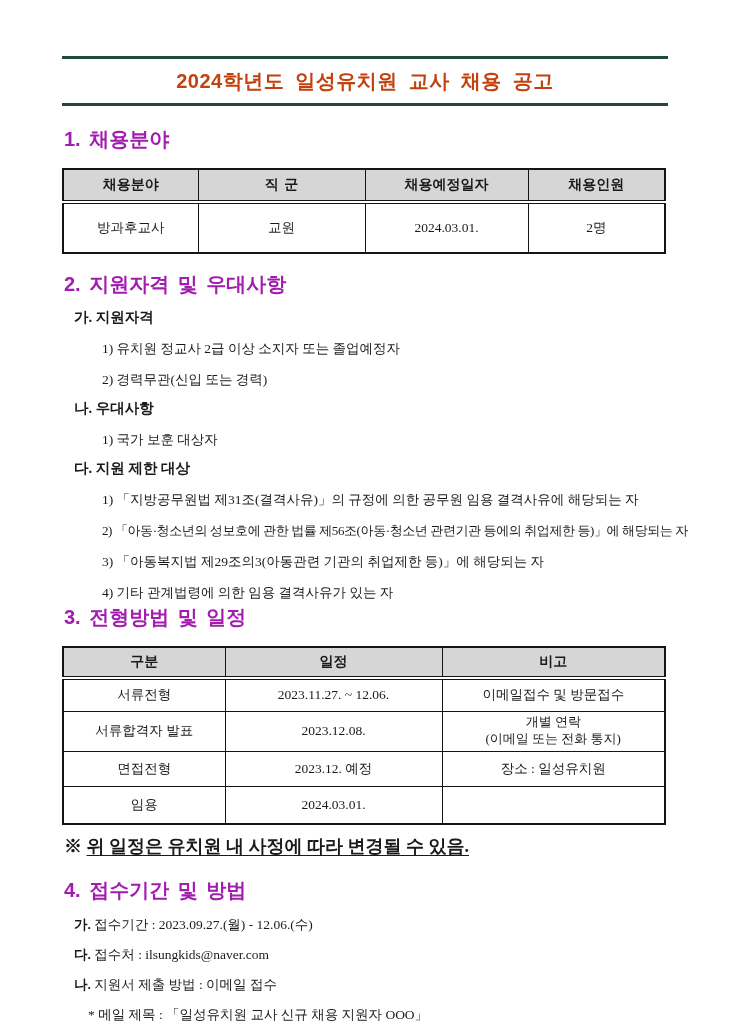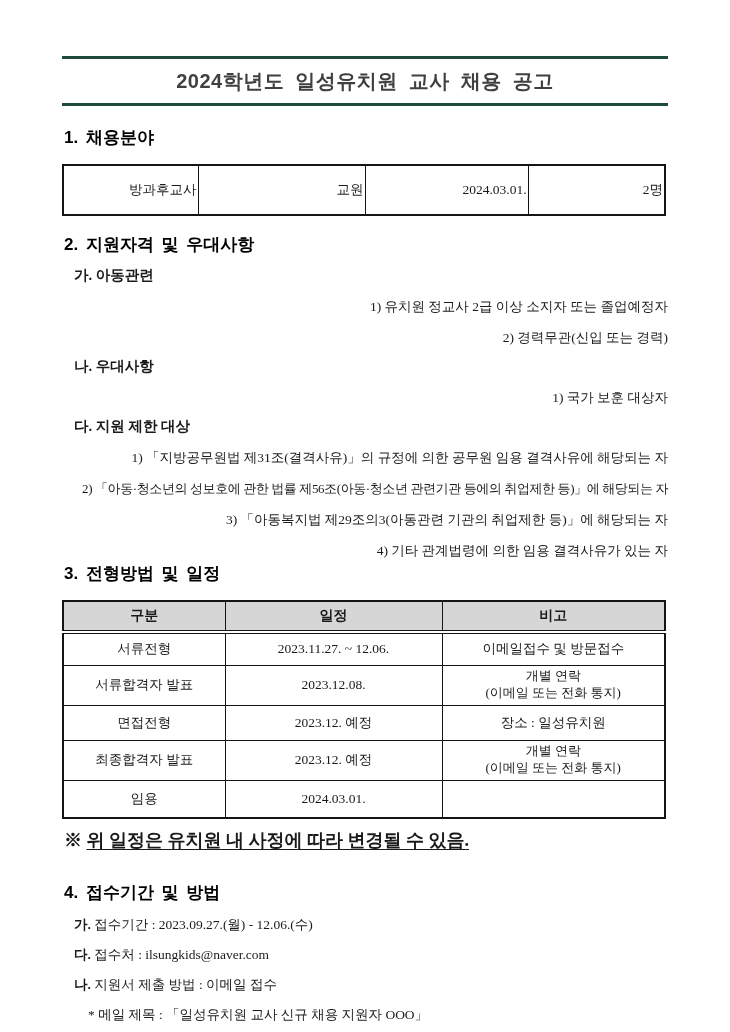--- a/index.html
+++ b/index.html
@@ -6,37 +6,37 @@
   body{
     width:730px;height:1032px;background:#ffffff;overflow:hidden;
     font-family:"Liberation Serif","DejaVu Serif",serif;color:#1a1a1a;
   }
   .doc{padding:0 62px;width:606px;}
   .rule{height:3px;background:#1f4c3a;}
   .top-rule{margin-top:56px;}
   .title-band{height:44px;display:flex;align-items:center;justify-content:center;}
   .doc-title{
     font-family:"Liberation Sans","DejaVu Sans",sans-serif;
-    font-size:20px;font-weight:bold;color:#404040;word-spacing:5px;letter-spacing:0.5px;
+    font-size:20px;font-weight:bold;color:#c2410c;word-spacing:5px;letter-spacing:0.5px;
   }
   .sec-heading{
     font-family:"Liberation Sans","DejaVu Sans",sans-serif;
-    font-size:17px;font-weight:bold;color:#000000;margin:20px 0 0 2px;word-spacing:3px;
+    font-size:20px;font-weight:bold;color:#a21caf;margin:20px 0 0 2px;word-spacing:3px;
   }
   table{border-collapse:collapse;table-layout:fixed;width:602px;margin-top:15px;
         border:2px solid #141414;}
   th,td{border:1px solid #141414;text-align:center;vertical-align:middle;
         font-size:13.5px;overflow:hidden;white-space:nowrap;}
   th{background:#d6d6d6;font-weight:bold;font-size:14px;border-bottom:4px double #141414;word-spacing:2px;}
   .t1 th{height:28px;}
-  .t1 td{height:46px;text-align:right;}
+  .t1 td{height:46px;}
   .t2 th{height:26px;}
   .remark-small{font-size:13px;line-height:1.3;}
   .lbl{font-size:14.5px;font-weight:bold;margin:10px 0 0 12px;white-space:nowrap;}
-  .itm{font-size:13.5px;margin:13px 0 0 20px;white-space:nowrap;text-align:right;}
+  .itm{font-size:13.5px;margin:13px 0 0 40px;white-space:nowrap;}
   .itm.tight{font-size:13px;letter-spacing:-0.4px;}
   .footnote{margin:9px 0 0 2px;font-size:18px;font-weight:bold;white-space:nowrap;}
   .footnote .fn-text{text-decoration:underline;text-underline-offset:3px;}
   .s4-item{font-size:13.5px;margin:12px 0 0 12px;white-space:nowrap;}
   .s4-item .pfx{font-weight:bold;}
   .s4-note{font-size:13.5px;margin:12px 0 0 26px;white-space:nowrap;}
 </style>
 </head>
 <body>
 
@@ -50,31 +50,37 @@
 
   <div class="sec-heading">1. 채용분야</div>
   <table class="t1">
     <colgroup>
         <col style="width:135px">
         <col style="width:167px">
         <col style="width:163px">
         <col style="width:137px">
       </colgroup>
     <tbody>
+        <tr>
+      <th>채용분야</th>
+      <th>직 군</th>
+      <th>채용예정일자</th>
+      <th>채용인원</th>
+    </tr>
     <tr>
       <td>방과후교사</td>
       <td>교원</td>
       <td>2024.03.01.</td>
       <td>2명</td>
     </tr>
   </tbody>
     </table>
 
   <div class="sec-heading" style="margin-top:17px;">2. 지원자격 및 우대사항</div>
-  <div class="lbl">가. 아동관련</div>
+  <div class="lbl">가. 지원자격</div>
   <div class="itm">1) 유치원 정교사 2급 이상 소지자 또는 졸업예정자</div>
   <div class="itm">2) 경력무관(신입 또는 경력)</div>
   <div class="lbl">나. 우대사항</div>
   <div class="itm">1) 국가 보훈 대상자</div>
   <div class="lbl">다. 지원 제한 대상</div>
   <div class="itm">1) 「지방공무원법 제31조(결격사유)」의 규정에 의한 공무원 임용 결격사유에 해당되는 자</div>
   <div class="itm tight">2) 「아동·청소년의 성보호에 관한 법률 제56조(아동·청소년 관련기관 등에의 취업제한 등)」에 해당되는 자</div>
   <div class="itm">3) 「아동복지법 제29조의3(아동관련 기관의 취업제한 등)」에 해당되는 자</div>
   <div class="itm">4) 기타 관계법령에 의한 임용 결격사유가 있는 자</div>
 
@@ -102,36 +108,28 @@
       <td>
         <div class="remark-small">개별 연락</div>
         <div class="remark-small">(이메일 또는 전화 통지)</div>
       </td>
     </tr>
     <tr style="height:35px;padding-left:20px;">
       <td>면접전형</td>
       <td>2023.12. 예정</td>
       <td>장소 : 일성유치원</td>
     </tr>
-    <tr style="height:40px;">
-      <td>최종합격자 발표</td>
-      <td>2023.12. 예정</td>
-      <td>
-        <div class="remark-small">개별 연락</div>
-        <div class="remark-small">(이메일 또는 전화 통지)</div>
-      </td>
-    </tr>
     <tr style="height:38px;">
       <td>임용</td>
       <td>2024.03.01.</td>
       <td></td>
     </tr>
   </tbody>
     </table>
   <div class="footnote"><span>※</span> <span class="fn-text">위 일정은 유치원 내 사정에 따라 변경될 수 있음.</span></div>
 
-  <div class="sec-heading" style="margin-top:29px;">4. 접수기간 및 방법</div>
+  <div class="sec-heading" style="margin-top:19px;">4. 접수기간 및 방법</div>
   <div class="s4-item"><span class="pfx">가.</span><span> 접수기간 : 2023.09.27.(월) - 12.06.(수)</span></div>
   <div class="s4-item"><span class="pfx">다.</span><span> 접수처 : ilsungkids@naver.com</span></div>
   <div class="s4-item"><span class="pfx">나.</span><span> 지원서 제출 방법 : 이메일 접수</span></div>
   <div class="s4-note">* 메일 제목 : 「일성유치원 교사 신규 채용 지원자 OOO」</div>
 
 </div>
 
 </body></html>

